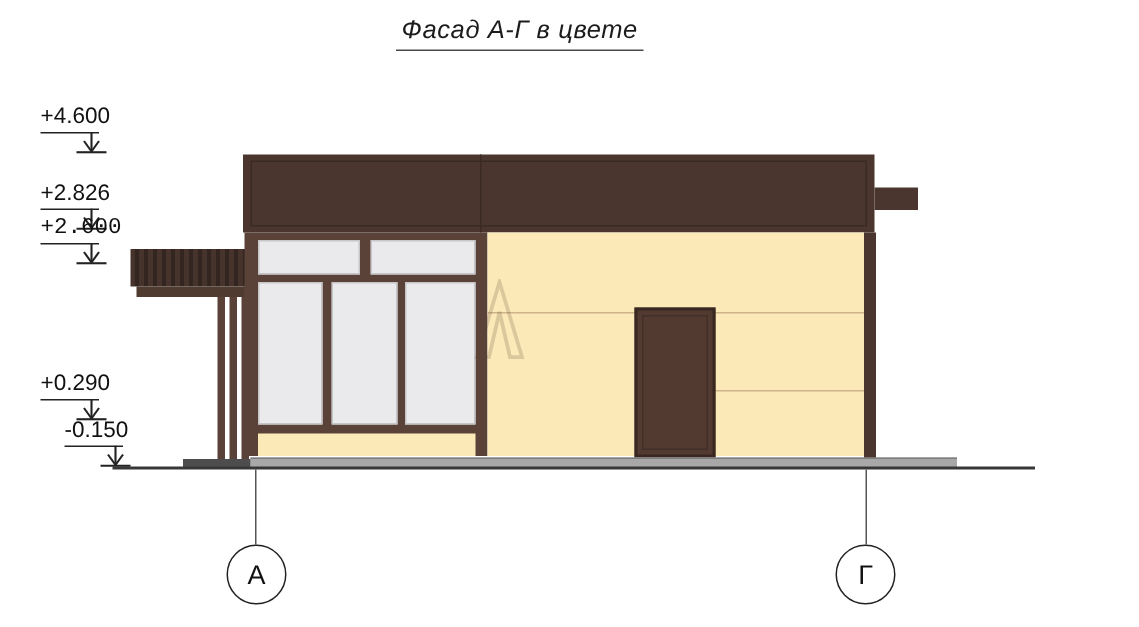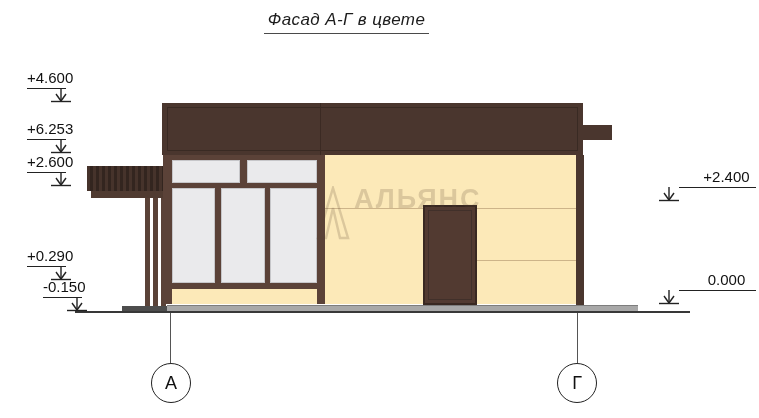--- a/index.html
+++ b/index.html
@@ -128,45 +128,44 @@
 
   <div class="abs plinth"></div>
   <div class="abs pavement"></div>
   <div class="abs ground"></div>
 
   <div class="abs watermark">
     <svg class="wm-logo" viewBox="0 0 34 54">
       <path d="M17 2 L32 52 L24 52 L17 22 L10 52 L2 52 Z" fill="none" stroke="#5a4531" stroke-width="2.5"></path>
     </svg>
     <div class="wm-text">
-      <div class="wm-brand">АЛЬЯНС</div>
     </div>
   </div>
 
   <div class="abs mark mark-left" style="left:4px; top:69px;">
     <div class="mark-label">+4.600</div>
     <svg class="mark-arrow" width="24" height="16">
       <line x1="13" y1="0" x2="13" y2="13" stroke="#222" stroke-width="1.4"></line>
       <line x1="8" y1="6" x2="13" y2="13" stroke="#222" stroke-width="1.4"></line>
       <line x1="18" y1="6" x2="13" y2="13" stroke="#222" stroke-width="1.4"></line>
       <line x1="3" y1="13.5" x2="23" y2="13.5" stroke="#222" stroke-width="1.4"></line>
     </svg>
   </div>
 
   <div class="abs mark mark-left" style="left:4px; top:120px;">
-    <div class="mark-label">+6.253</div>
-    <svg class="mark-arrow" width="24" height="16">
-      <line x1="13" y1="0" x2="13" y2="13" stroke="#222" stroke-width="1.4"></line>
-      <line x1="8" y1="6" x2="13" y2="13" stroke="#222" stroke-width="1.4"></line>
-      <line x1="18" y1="6" x2="13" y2="13" stroke="#222" stroke-width="1.4"></line>
-      <line x1="3" y1="13.5" x2="23" y2="13.5" stroke="#222" stroke-width="1.4"></line>
-    </svg>
-  </div>
-
-  <div class="abs mark mark-left" style="left:4px; top:153px;">
+    <div class="mark-label">+2.826</div>
+    <svg class="mark-arrow" width="24" height="16">
+      <line x1="13" y1="0" x2="13" y2="13" stroke="#222" stroke-width="1.4"></line>
+      <line x1="8" y1="6" x2="13" y2="13" stroke="#222" stroke-width="1.4"></line>
+      <line x1="18" y1="6" x2="13" y2="13" stroke="#222" stroke-width="1.4"></line>
+      <line x1="3" y1="13.5" x2="23" y2="13.5" stroke="#222" stroke-width="1.4"></line>
+    </svg>
+  </div>
+
+  <div class="abs mark mark-left" style="left:4px; top:143px;font-family:Liberation Mono, monospace;">
     <div class="mark-label">+2.600</div>
     <svg class="mark-arrow" width="24" height="16">
       <line x1="13" y1="0" x2="13" y2="13" stroke="#222" stroke-width="1.4"></line>
       <line x1="8" y1="6" x2="13" y2="13" stroke="#222" stroke-width="1.4"></line>
       <line x1="18" y1="6" x2="13" y2="13" stroke="#222" stroke-width="1.4"></line>
       <line x1="3" y1="13.5" x2="23" y2="13.5" stroke="#222" stroke-width="1.4"></line>
     </svg>
   </div>
 
   <div class="abs mark mark-left" style="left:4px; top:247px;">
@@ -182,39 +181,21 @@
   <div class="abs mark mark-left" style="left:20px; top:278px;">
     <div class="mark-label">-0.150</div>
     <svg class="mark-arrow" width="24" height="16">
       <line x1="13" y1="0" x2="13" y2="13" stroke="#222" stroke-width="1.4"></line>
       <line x1="8" y1="6" x2="13" y2="13" stroke="#222" stroke-width="1.4"></line>
       <line x1="18" y1="6" x2="13" y2="13" stroke="#222" stroke-width="1.4"></line>
       <line x1="3" y1="13.5" x2="23" y2="13.5" stroke="#222" stroke-width="1.4"></line>
     </svg>
   </div>
 
-  <div class="abs mark mark-right" style="left:656px; top:168px;">
-    <div class="mark-label">+2.400</div>
-    <svg class="mark-arrow" width="24" height="16">
-      <line x1="11" y1="0" x2="11" y2="13" stroke="#222" stroke-width="1.4"></line>
-      <line x1="6" y1="6" x2="11" y2="13" stroke="#222" stroke-width="1.4"></line>
-      <line x1="16" y1="6" x2="11" y2="13" stroke="#222" stroke-width="1.4"></line>
-      <line x1="1" y1="13.5" x2="21" y2="13.5" stroke="#222" stroke-width="1.4"></line>
-    </svg>
-  </div>
-
-  <div class="abs mark mark-right" style="left:656px; top:271px;">
-    <div class="mark-label">0.000</div>
-    <svg class="mark-arrow" width="24" height="16">
-      <line x1="11" y1="0" x2="11" y2="13" stroke="#222" stroke-width="1.4"></line>
-      <line x1="6" y1="6" x2="11" y2="13" stroke="#222" stroke-width="1.4"></line>
-      <line x1="16" y1="6" x2="11" y2="13" stroke="#222" stroke-width="1.4"></line>
-      <line x1="1" y1="13.5" x2="21" y2="13.5" stroke="#222" stroke-width="1.4"></line>
-    </svg>
-  </div>
+
 
   <div class="abs axis-line axis-a-line"></div>
   <div class="abs axis-line axis-g-line"></div>
   <div class="abs axis-bubble axis-a">
     <span>А</span>
   </div>
   <div class="abs axis-bubble axis-g">
     <span>Г</span>
   </div>
 

